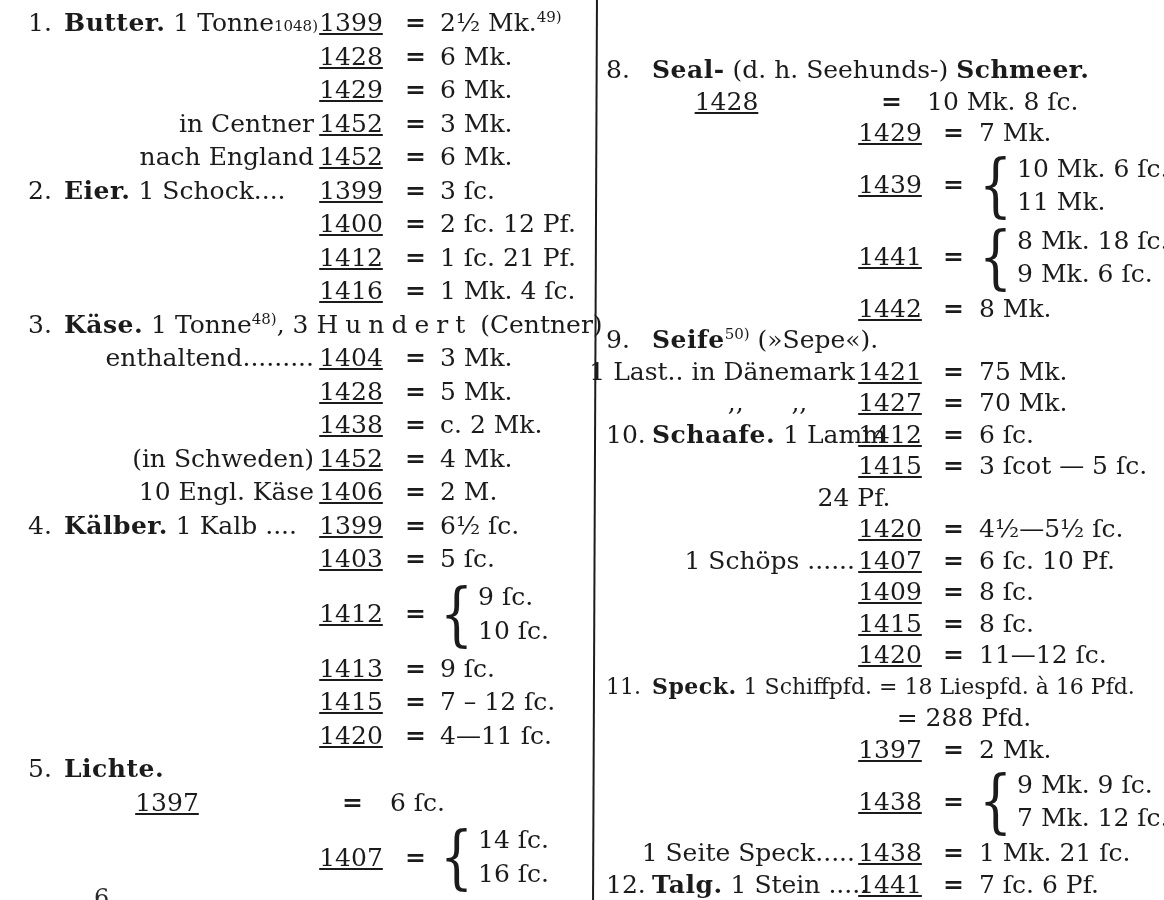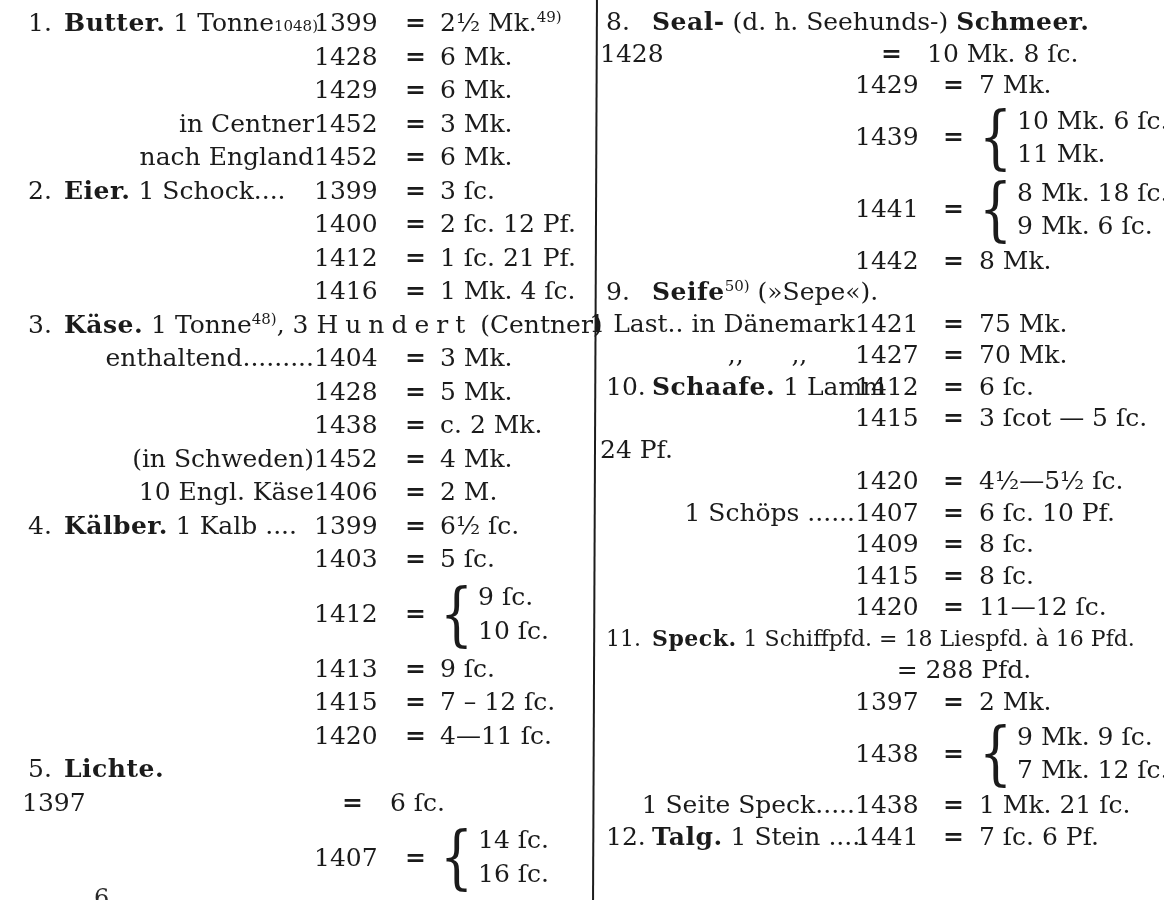--- a/index.html
+++ b/index.html
@@ -4,37 +4,37 @@
 <style>
   html,body{margin:0;padding:0;}
   body{width:1164px;height:900px;overflow:hidden;background:#ffffff;}
   #page{
     position:relative;width:1164px;height:900px;
     font-family:"DejaVu Serif","Liberation Serif",serif;
     color:#1b1b1b;font-size:25px;
   }
   .col{position:absolute;top:6px;display:flex;flex-direction:column;}
   #col-left{left:22px;width:566px;--lh:33.5px;--bh:76px;--labw:292px;--yw:76px;--eqw:50px;--numw:36px;}
-  #col-right{left:600px;width:560px;--lh:31.5px;--bh:72px;--labw:255px;--yw:72px;--eqw:52px;--numw:46px;}
+  #col-right{left:600px;width:560px;margin-top:48px;--lh:31.5px;--bh:72px;--labw:255px;--yw:72px;--eqw:52px;--numw:46px;}
 
   .row{
     display:grid;grid-template-columns:var(--labw) var(--yw) var(--eqw) 1fr;
     align-items:baseline;height:var(--lh);line-height:var(--lh);
   }
   .row.tall{height:var(--bh);align-items:center;line-height:normal;}
   .cell{min-width:0;}
   .label{display:flex;justify-content:flex-end;white-space:pre;align-items:baseline;}
   .label.head{justify-content:flex-start;}
-  .year{text-align:left;padding-right:2px;white-space:pre;}
+  .year{text-align:center;padding-right:2px;white-space:pre;text-decoration:underline;}
   .eq{text-align:center;font-weight:bold;letter-spacing:-1px;}
   .val{white-space:pre;display:flex;align-items:center;}
   .row:not(.tall) .val{display:block;}
 
   .free{height:var(--lh);line-height:var(--lh);white-space:pre;padding-left:6px;}
-  .free.rline{text-align:left;padding-right:52px;padding-left:0;}
+  .free.rline{text-align:center;padding-right:52px;padding-left:0;}
   .head{padding-left:6px;}
 
   .p-n{display:inline-block;min-width:var(--numw);}
   .p-b{font-weight:bold;letter-spacing:0.5px;}
   .p-sp{letter-spacing:7px;}
   sup{font-size:60%;line-height:0;text-align:right;}
 
   .brace{
     display:inline-block;font-size:52px;font-weight:400;
     transform:scaleY(1.32);transform-origin:center;

